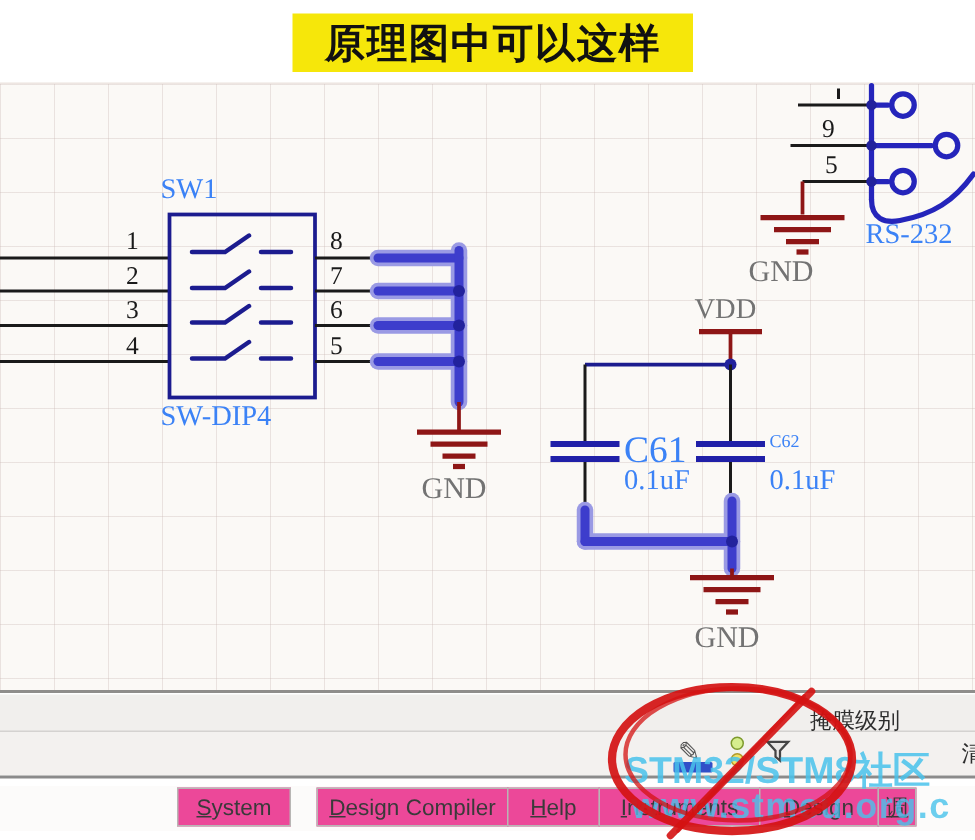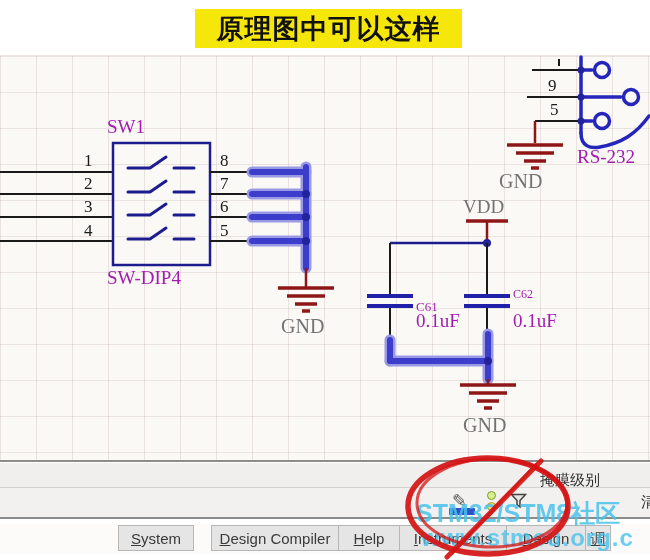--- a/index.html
+++ b/index.html
@@ -24,33 +24,33 @@
       linear-gradient(rgba(203,184,181,.35) 1px, transparent 1px),
       linear-gradient(90deg, rgba(203,184,181,.35) 1px, transparent 1px);
     background-size:36px 36px;
     border-top:1px solid #eee6e2;
   }
   .geom{position:absolute;left:0;top:0;z-index:2;pointer-events:none;}
   .lbl{
     position:absolute;z-index:3;white-space:nowrap;
     font-family:"Liberation Serif","DejaVu Serif",serif;line-height:1;
   }
-  .navy{color:#a21caf}
+  .navy{color:#3b82f6}
   .dred{color:#737373}
   .blk{color:#1a1a1a}
   
   .canvas-edge{position:absolute;left:0;top:460px;width:650px;height:2px;background:#8f8d8b;z-index:4;}
   .bar-a{position:absolute;left:0;top:463px;width:650px;height:24px;background:#f1efed;border-bottom:1px solid #d4d2d0;z-index:4;}
   .bar-b{position:absolute;left:0;top:488px;width:650px;height:29px;background:#f3f1ef;z-index:4;}
   .groove{position:absolute;left:0;top:517px;width:650px;height:2px;background:#8b8b8b;border-bottom:1px solid #ffffff;z-index:4;}
   .tab-row{position:absolute;left:0;top:524px;width:650px;height:30px;background:#fcfbfa;z-index:4;}
   .tabs-wrap{position:absolute;left:118px;top:1px;display:flex;}
   .tab{
     height:26px;line-height:26px;text-align:center;box-sizing:border-box;
-    background:#e5e5e5;border:1px solid #b8b6b4;margin-right:-1px;
+    background:#ec4899;border:1px solid #b8b6b4;margin-right:-1px;
     font-size:15px;color:#3a3a3a;overflow:hidden;
   }
   .tab::first-letter{text-decoration:underline;}
   .pencil-ic{position:absolute;left:452px;top:490px;font-size:18px;color:#555;z-index:5;}
   .pencil-bar{position:absolute;left:449px;top:508px;width:26px;height:7px;background:#3150c8;border-radius:1px;z-index:5;}
   .dot{position:absolute;width:9px;height:9px;border-radius:50%;box-sizing:border-box;z-index:5;}
   .dot-top{left:487px;top:491px;background:#d6ee8e;border:1.5px solid #7e9a2e;}
   .dot-bot{left:487px;top:502px;background:#f3e065;border:1.5px solid #b19a2a;}
   .funnel-ic{position:absolute;left:510px;top:493px;z-index:5;}
   .mask-label{position:absolute;left:540px;top:471px;font-size:15px;color:#2e2e2e;z-index:5;white-space:nowrap;}
@@ -218,21 +218,21 @@
 <div class="lbl blk" style="left:220px;top:222px;font-size:17px;">5</div>
 
 <div class="lbl dred" style="left:281px;top:316px;font-size:20px;">GND</div>
 
 <div class="lbl blk" style="left:548px;top:77px;font-size:17px;">9</div>
 <div class="lbl blk" style="left:550px;top:101px;font-size:17px;">5</div>
 <div class="lbl dred" style="left:499px;top:171px;font-size:20px;">GND</div>
 <div class="lbl navy" style="left:577px;top:147px;font-size:19px;">RS-232</div>
 
 <div class="lbl dred" style="left:463px;top:197px;font-size:19px;">VDD</div>
-<div class="lbl navy" style="left:416px;top:300px;font-size:13px;">C61</div>
+<div class="lbl navy" style="left:416px;top:288px;font-size:25px;">C61</div>
 <div class="lbl navy" style="left:416px;top:311px;font-size:19px;">0.1uF</div>
 <div class="lbl navy" style="left:513px;top:288px;font-size:12px;">C62</div>
 <div class="lbl navy" style="left:513px;top:311px;font-size:19px;">0.1uF</div>
 <div class="lbl dred" style="left:463px;top:415px;font-size:20px;">GND</div>
 
 <div class="canvas-edge"></div>
 <div class="bar-a"></div>
 <div class="bar-b"></div>
 <div class="groove"></div>
 

